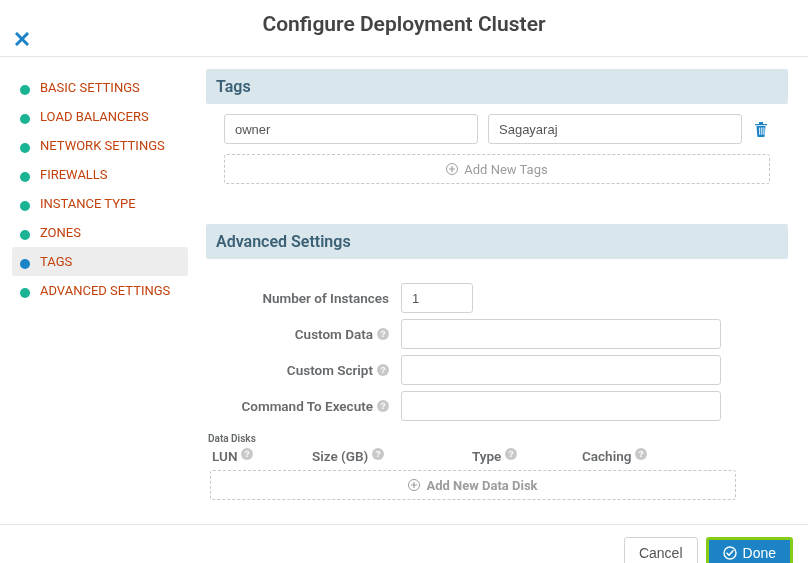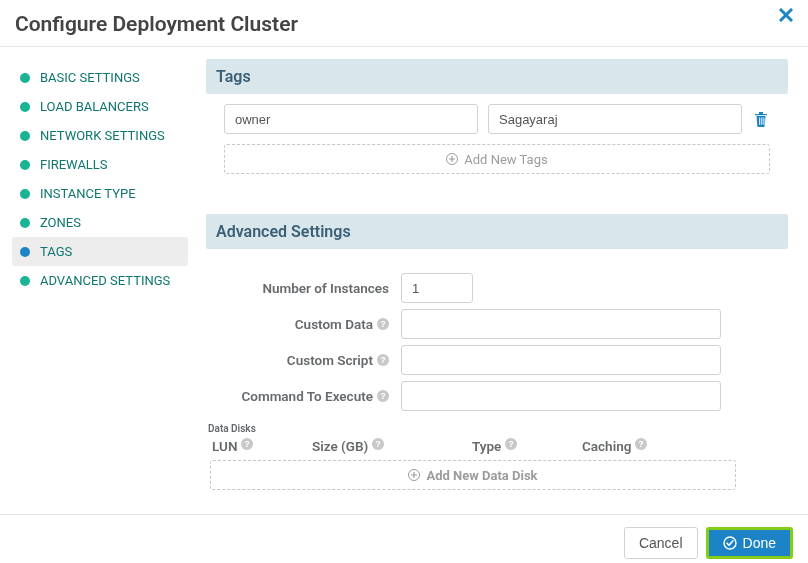--- a/index.html
+++ b/index.html
@@ -7,20 +7,21 @@
   .modal {
     width: 808px;
     background: #fff;
   }
   .header {
     border-bottom: 1px solid #e5e5e5;
     padding: 12px 15px 10px 15px;
     display: flex;
     align-items: center;
     justify-content: space-between;
+    flex-direction: column;
   }
   .header h2 {
     margin: 0;
     font-size: 21px;
     font-weight: 600;
     color: #444;
   }
   .close {
     color: #1c84c6;
     cursor: pointer;
@@ -34,26 +35,26 @@
     padding: 12px 0 24px 0;
     min-height: 440px;
   }
   .sidebar {
     width: 200px;
     padding: 4px 12px 0 12px;
     flex: 0 0 auto;
   }
   .nav-item {
     display: flex;
-    align-items: center;
+    align-items: flex-end;
     gap: 10px;
     padding: 7px 8px;
     border-radius: 3px;
     cursor: pointer;
-    color: #0f766e;
+    color: #c2410c;
     font-size: 13px;
   }
   .nav-item.active {
     background: #ededed;
   }
   .dot {
     width: 10px;
     height: 10px;
     border-radius: 50%;
     display: inline-block;

